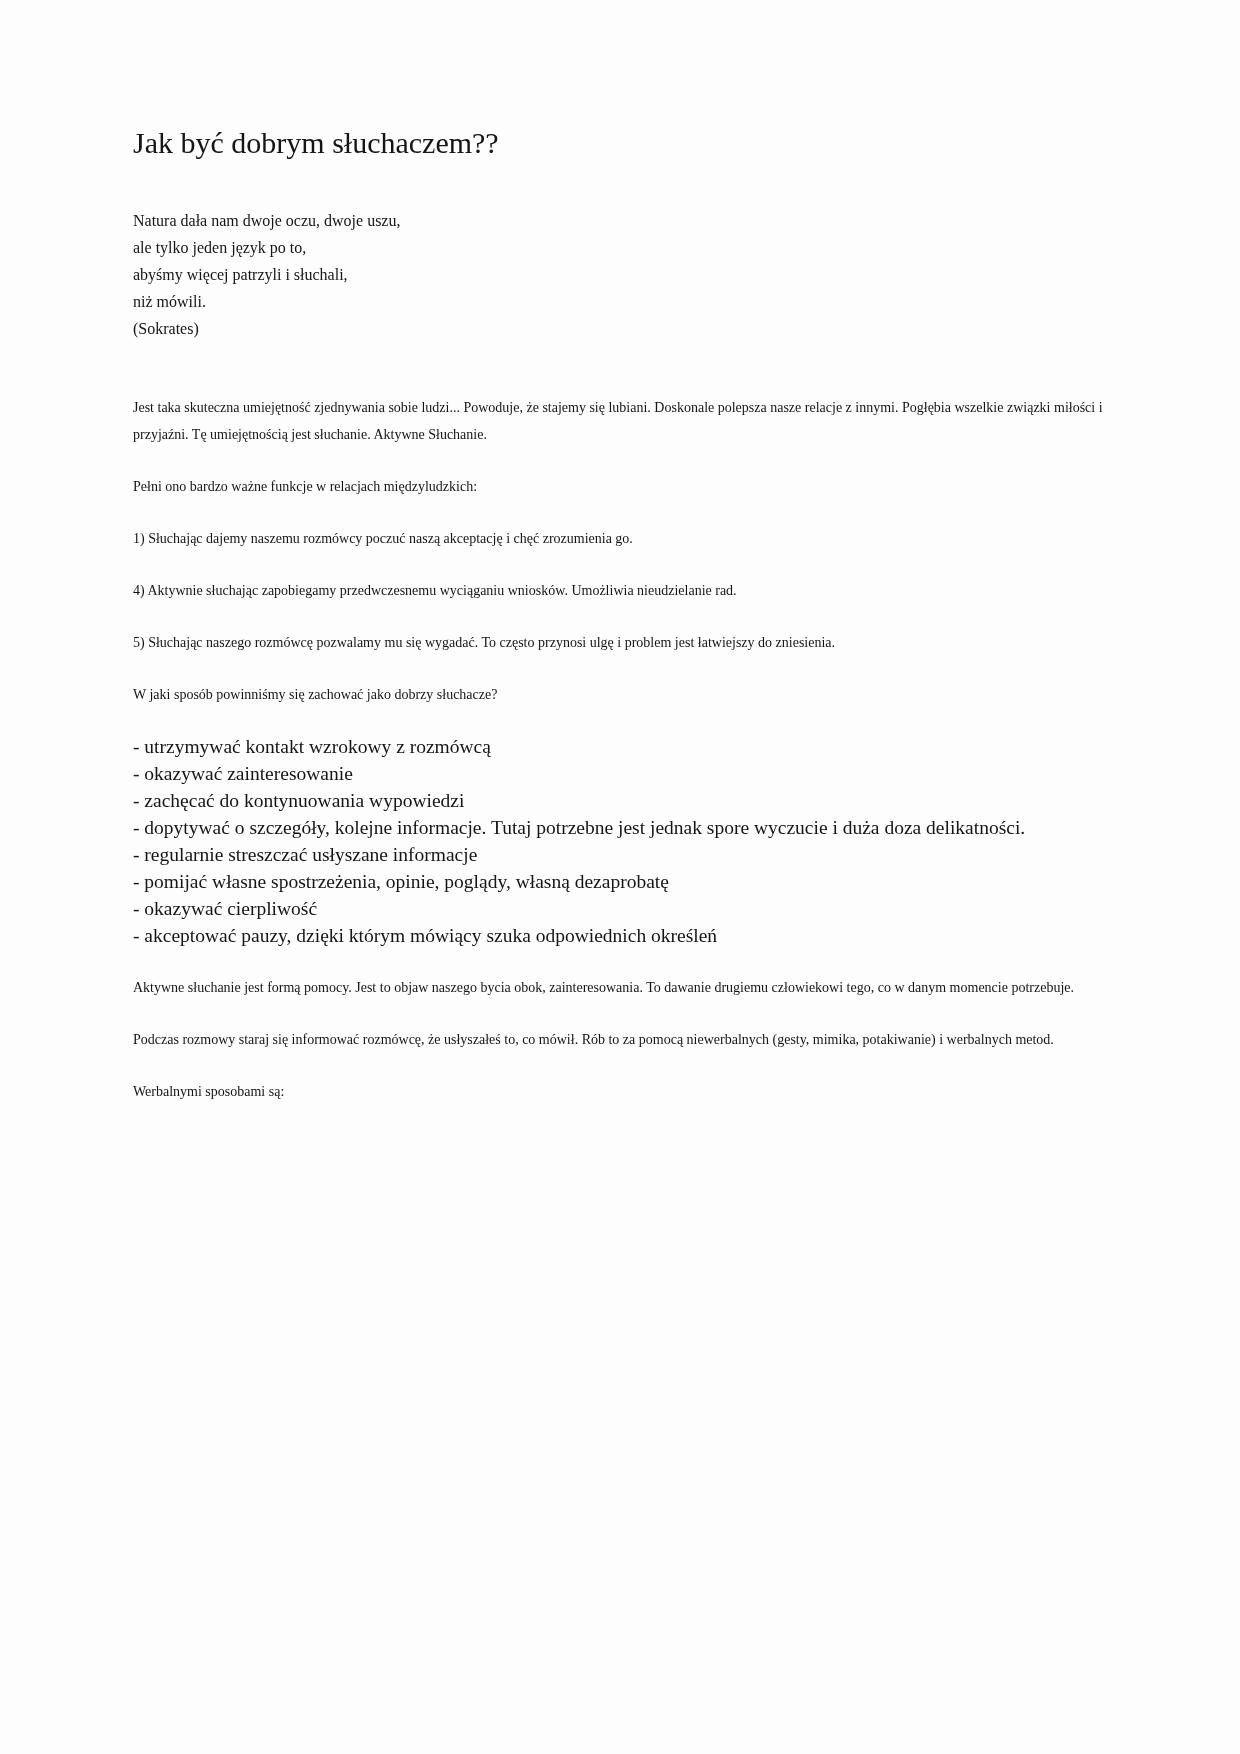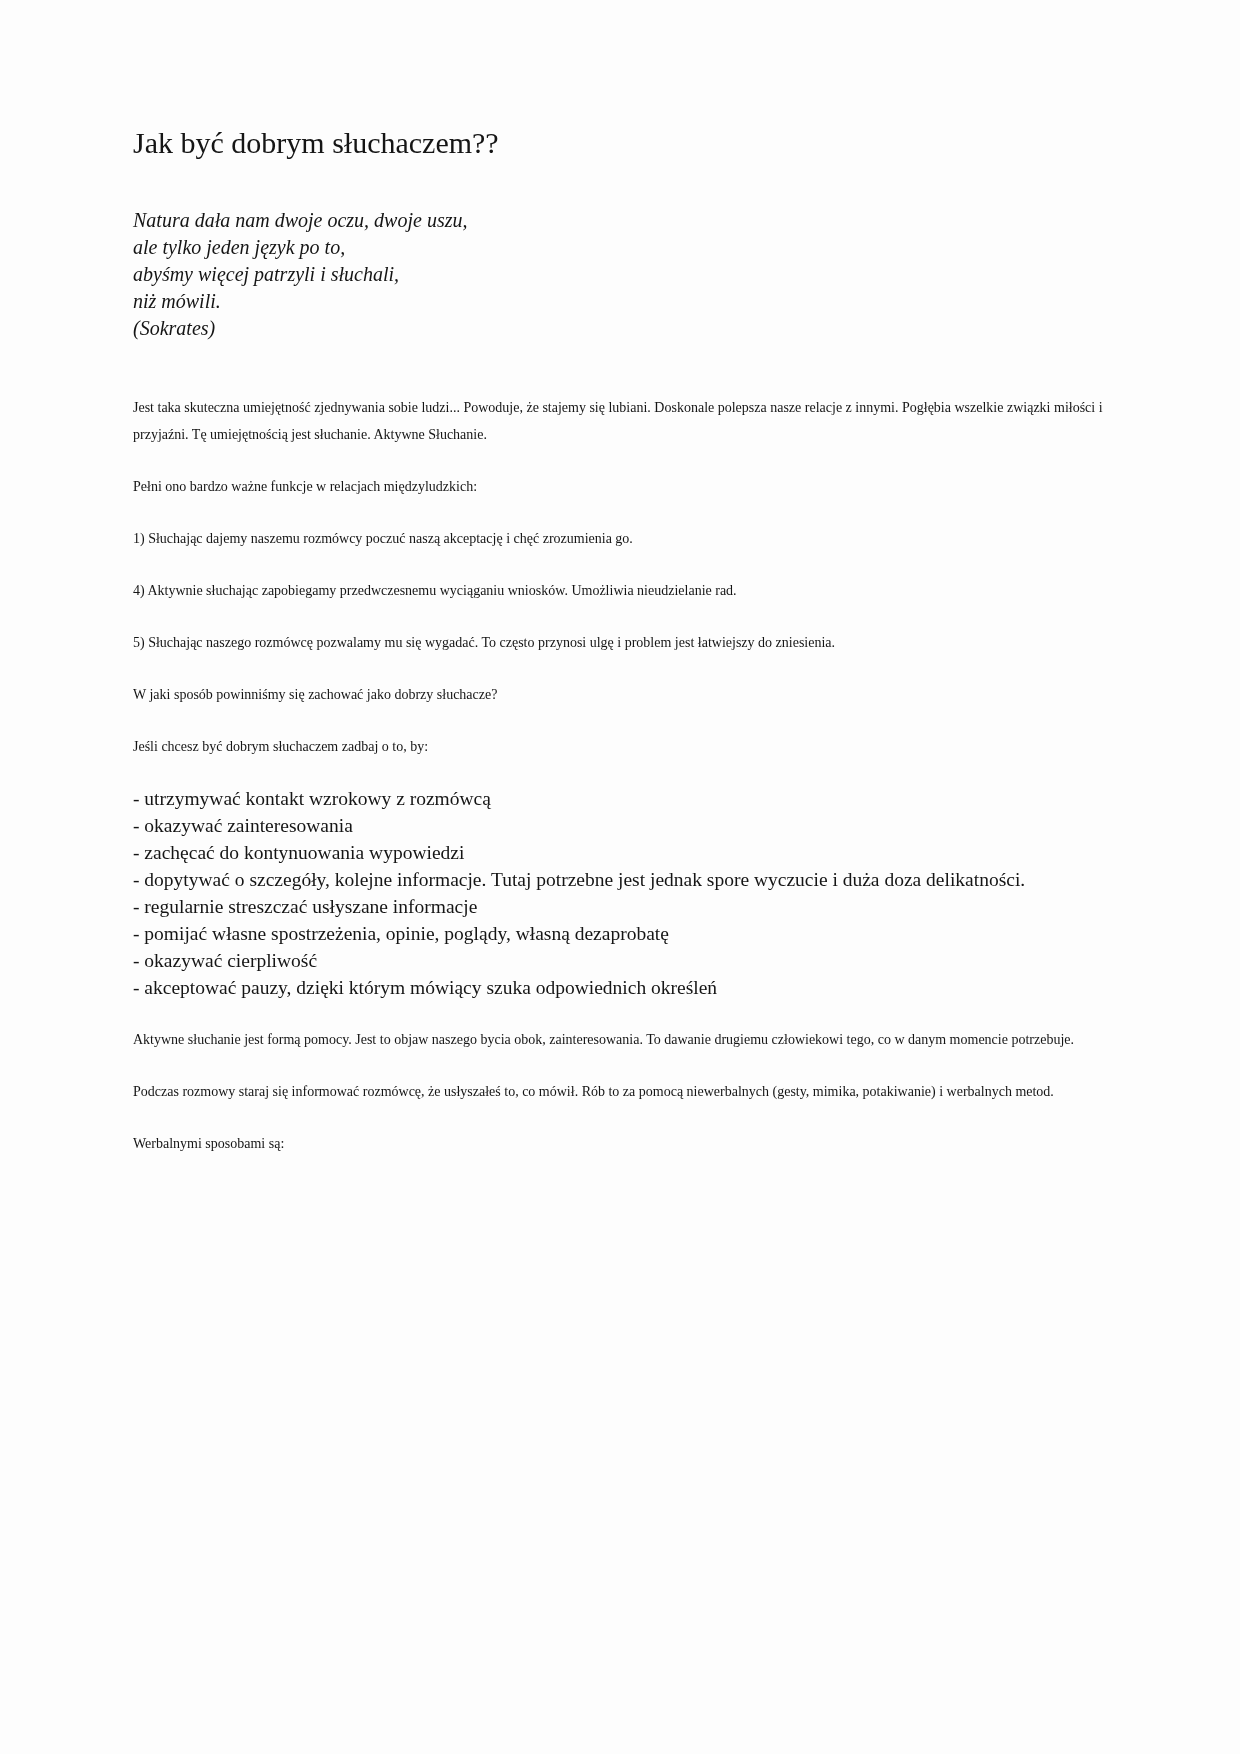--- a/index.html
+++ b/index.html
@@ -21,22 +21,21 @@
   .content {
     width: 978px;
   }
   .doc-title {
     font-size: 30px;
     font-weight: 400;
     margin: 0 0 46px 0;
     line-height: 1.15;
   }
   .quote-block {
-    font-style: italic;
-    font-size: 20px;
+    font-size: 16px;
     line-height: 27px;
     margin: 0 0 52px 0;
   }
   .quote-line { display: block; }
   .para {
     font-size: 14px;
     line-height: 27px;
     margin: 0 0 25px 0;
   }
   .dash-list {
@@ -66,25 +65,24 @@
     <p class="para">Jest taka skuteczna umiejętność zjednywania sobie ludzi... Powoduje, że stajemy się lubiani. Doskonale polepsza nasze relacje z innymi. Pogłębia wszelkie związki miłości i przyjaźni. Tę umiejętnością jest słuchanie. Aktywne Słuchanie.</p>
 
     <p class="para">Pełni ono bardzo ważne funkcje w relacjach międzyludzkich:</p>
 
     <p class="para">1) Słuchając dajemy naszemu rozmówcy poczuć naszą akceptację i chęć zrozumienia go.</p>
     <p class="para">4) Aktywnie słuchając zapobiegamy przedwczesnemu wyciąganiu wniosków. Umożliwia nieudzielanie rad.</p>
     <p class="para">5) Słuchając naszego rozmówcę pozwalamy mu się wygadać. To często przynosi ulgę i problem jest łatwiejszy do zniesienia.</p>
 
     <p class="para">W jaki sposób powinniśmy się zachować jako dobrzy słuchacze?</p>
 
-    <p class="para">Jeśli chcesz być dobrym słuchaczem zadbaj o to, by:</p>
 
     <div class="dash-list">
       <div class="dash-item">- utrzymywać kontakt wzrokowy z rozmówcą</div>
-      <div class="dash-item">- okazywać zainteresowania</div>
+      <div class="dash-item">- okazywać zainteresowanie</div>
       <div class="dash-item">- zachęcać do kontynuowania wypowiedzi</div>
       <div class="dash-item">- dopytywać o szczegóły, kolejne informacje. Tutaj potrzebne jest jednak spore wyczucie i duża doza delikatności.</div>
       <div class="dash-item">- regularnie streszczać usłyszane informacje</div>
       <div class="dash-item">- pomijać własne spostrzeżenia, opinie, poglądy, własną dezaprobatę</div>
       <div class="dash-item">- okazywać cierpliwość</div>
       <div class="dash-item">- akceptować pauzy, dzięki którym mówiący szuka odpowiednich określeń</div>
     </div>
 
     <p class="para">Aktywne słuchanie jest formą pomocy. Jest to objaw naszego bycia obok, zainteresowania. To dawanie drugiemu człowiekowi tego, co w danym momencie potrzebuje.</p>
 

